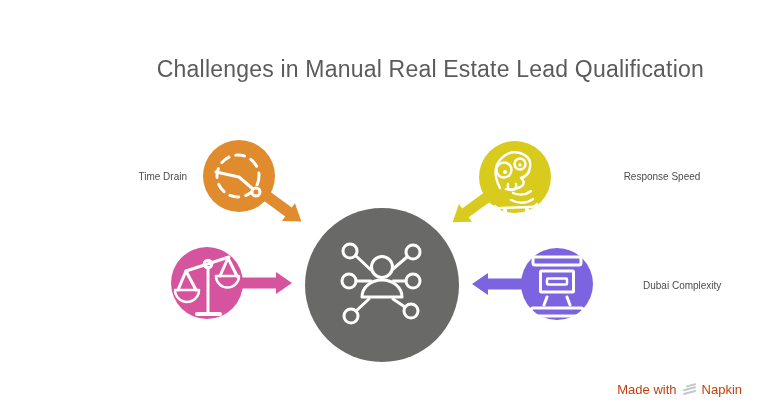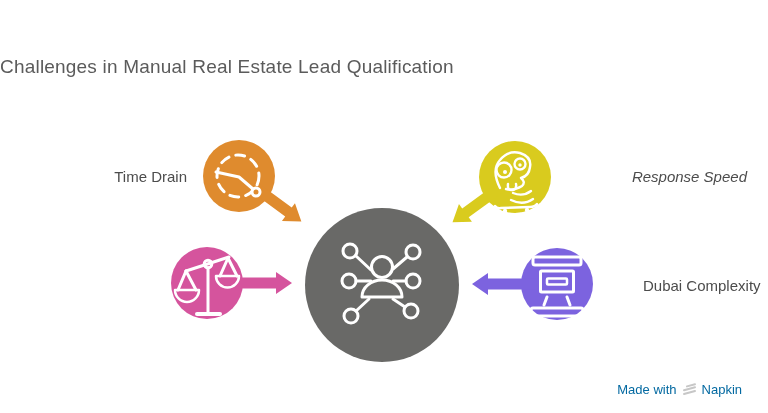--- a/index.html
+++ b/index.html
@@ -6,38 +6,38 @@
   body {
     width: 768px; height: 413px;
     background: #ffffff;
     font-family: "Liberation Sans", sans-serif;
     position: relative;
     overflow: hidden;
   }
   .stage { position: absolute; inset: 0; }
   .title {
     position: absolute; top: 56px; left: 0; width: 704px;
-    text-align: left;
-    font-size: 19px; font-weight: 400; letter-spacing: 0.2px;
+    text-align: right;
+    font-size: 23px; font-weight: 400; letter-spacing: 0.2px;
     color: #5b5b5b;
   }
   .label {
     position: absolute;
-    font-size: 15px; font-weight: 500; line-height: 21px;
+    font-size: 10px; font-weight: 500; line-height: 21px;
     color: #4c4c4c;
   }
   .label-time-drain   { top: 166px; left: 37px;  width: 150px; text-align: right; }
-  .label-response     { top: 166px; left: 577px; width: 170px; text-align: right; font-style: italic; }
+  .label-response     { top: 166px; left: 577px; width: 170px; text-align: center; }
   .label-inconsistent { top: 261px; left: 30px;  width: 123px; text-align: right; }
   .label-dubai        { top: 275px; left: 606px; width: 160px; text-align: left; margin-left: 37px; }
   svg.diagram { position: absolute; top: 0; left: 0; }
   .watermark {
     position: absolute; right: 26px; bottom: 16px;
     display: flex; align-items: center; gap: 5px;
-    font-size: 13px; color: #0369a1; font-weight: 400;
+    font-size: 13px; color: #c2410c; font-weight: 400;
   }
   .watermark svg { display: block; }
 </style>
 </head>
 <body>
 
 <div class="stage">
 
   <div class="title">Challenges in Manual Real Estate Lead Qualification</div>
 

